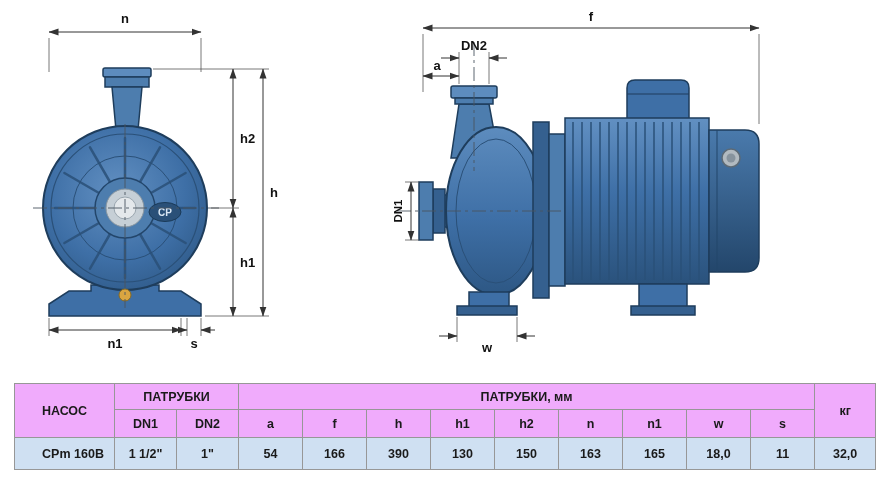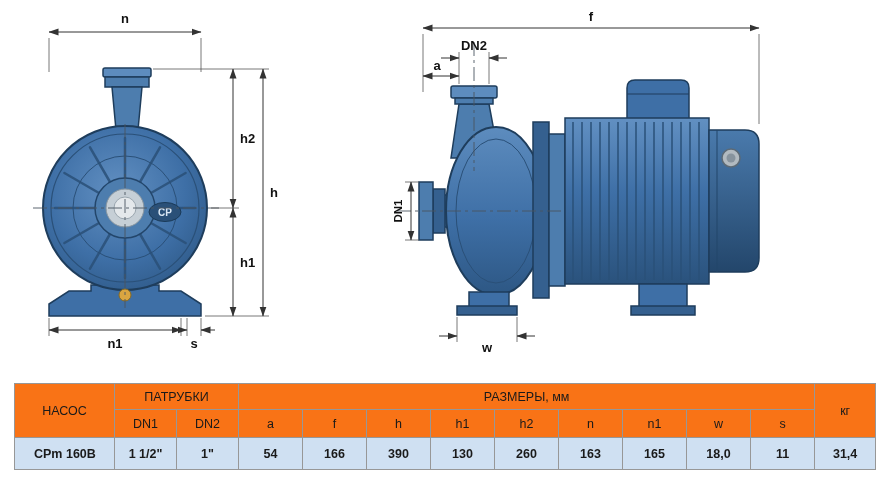--- a/index.html
+++ b/index.html
@@ -10,25 +10,25 @@
   .dim{font-size:13px;font-weight:700;fill:#111;}
   .dimv{font-size:11.5px;font-weight:700;fill:#111;}
   .logo{font-size:10px;font-weight:700;fill:#d9e6f4;}
   .dl{stroke:#333;stroke-width:1;fill:none;}
   .ext{stroke:#555;stroke-width:0.8;fill:none;}
   .cl{stroke:#4a5560;stroke-width:0.9;stroke-dasharray:14 4 3 4;fill:none;}
   .outl{stroke:#1e3d5c;stroke-width:1.5;}
   table.dims{border-collapse:collapse;table-layout:fixed;position:absolute;
              left:14px;top:383px;width:861px;font-size:12.5px;color:#1a1a1a;}
   table.dims th,table.dims td{border:1px solid #979797;padding:3px 2px;text-align:center;}
-  table.dims th{font-weight:400;background:#f97316;}
+  table.dims th{font-weight:700;background:#f0abfc;}
   table.dims thead tr:nth-child(1) th{height:19px;}
   table.dims thead tr:nth-child(2) th{height:21px;}
   table.dims tbody td{font-weight:700;background:#cfe0f2;height:25px;}
-  table.dims td.model{font-weight:700;text-align:left;padding-left:19px;}
+  table.dims td.model{font-weight:700;text-align:center;padding-left:19px;}
   table.dims td.bold{font-weight:700;}
 </style>
 </head>
 <body>
 
 <div class="page">
 
   <svg class="drawing" style="left:15px;top:6px" width="280" height="352" viewBox="0 0 280 352">
     <defs>
       <marker id="arrF" viewBox="0 0 10 8" markerWidth="10" markerHeight="8" refX="9.5" refY="4" orient="auto-start-reverse" markerUnits="userSpaceOnUse">
@@ -236,21 +236,21 @@
         <col style="width:64px">
       <col style="width:64px">
         <col style="width:64px">
         <col style="width:64px">
       <col style="width:61px">
     </colgroup>
     <thead>
       <tr>
         <th rowspan="2">НАСОС</th>
         <th colspan="2">ПАТРУБКИ</th>
-        <th colspan="9">РАЗМЕРЫ, мм</th>
+        <th colspan="9">ПАТРУБКИ, мм</th>
         <th rowspan="2">кг</th>
       </tr>
       <tr>
         <th>DN1</th>
         <th>DN2</th>
         <th>a</th>
         <th>f</th>
         <th>h</th>
         <th>h1</th>
         <th>h2</th>
@@ -262,23 +262,23 @@
     </thead>
     <tbody>
       <tr>
         <td class="model">CPm 160B</td>
         <td class="bold">1 1/2"</td>
         <td class="bold">1"</td>
         <td>54</td>
         <td>166</td>
         <td>390</td>
         <td>130</td>
-        <td>260</td>
+        <td>150</td>
         <td>163</td>
         <td>165</td>
         <td>18,0</td>
         <td>11</td>
-        <td class="bold">31,4</td>
+        <td class="bold">32,0</td>
       </tr>
     </tbody>
   </table>
 
 </div>
 
 </body></html>

